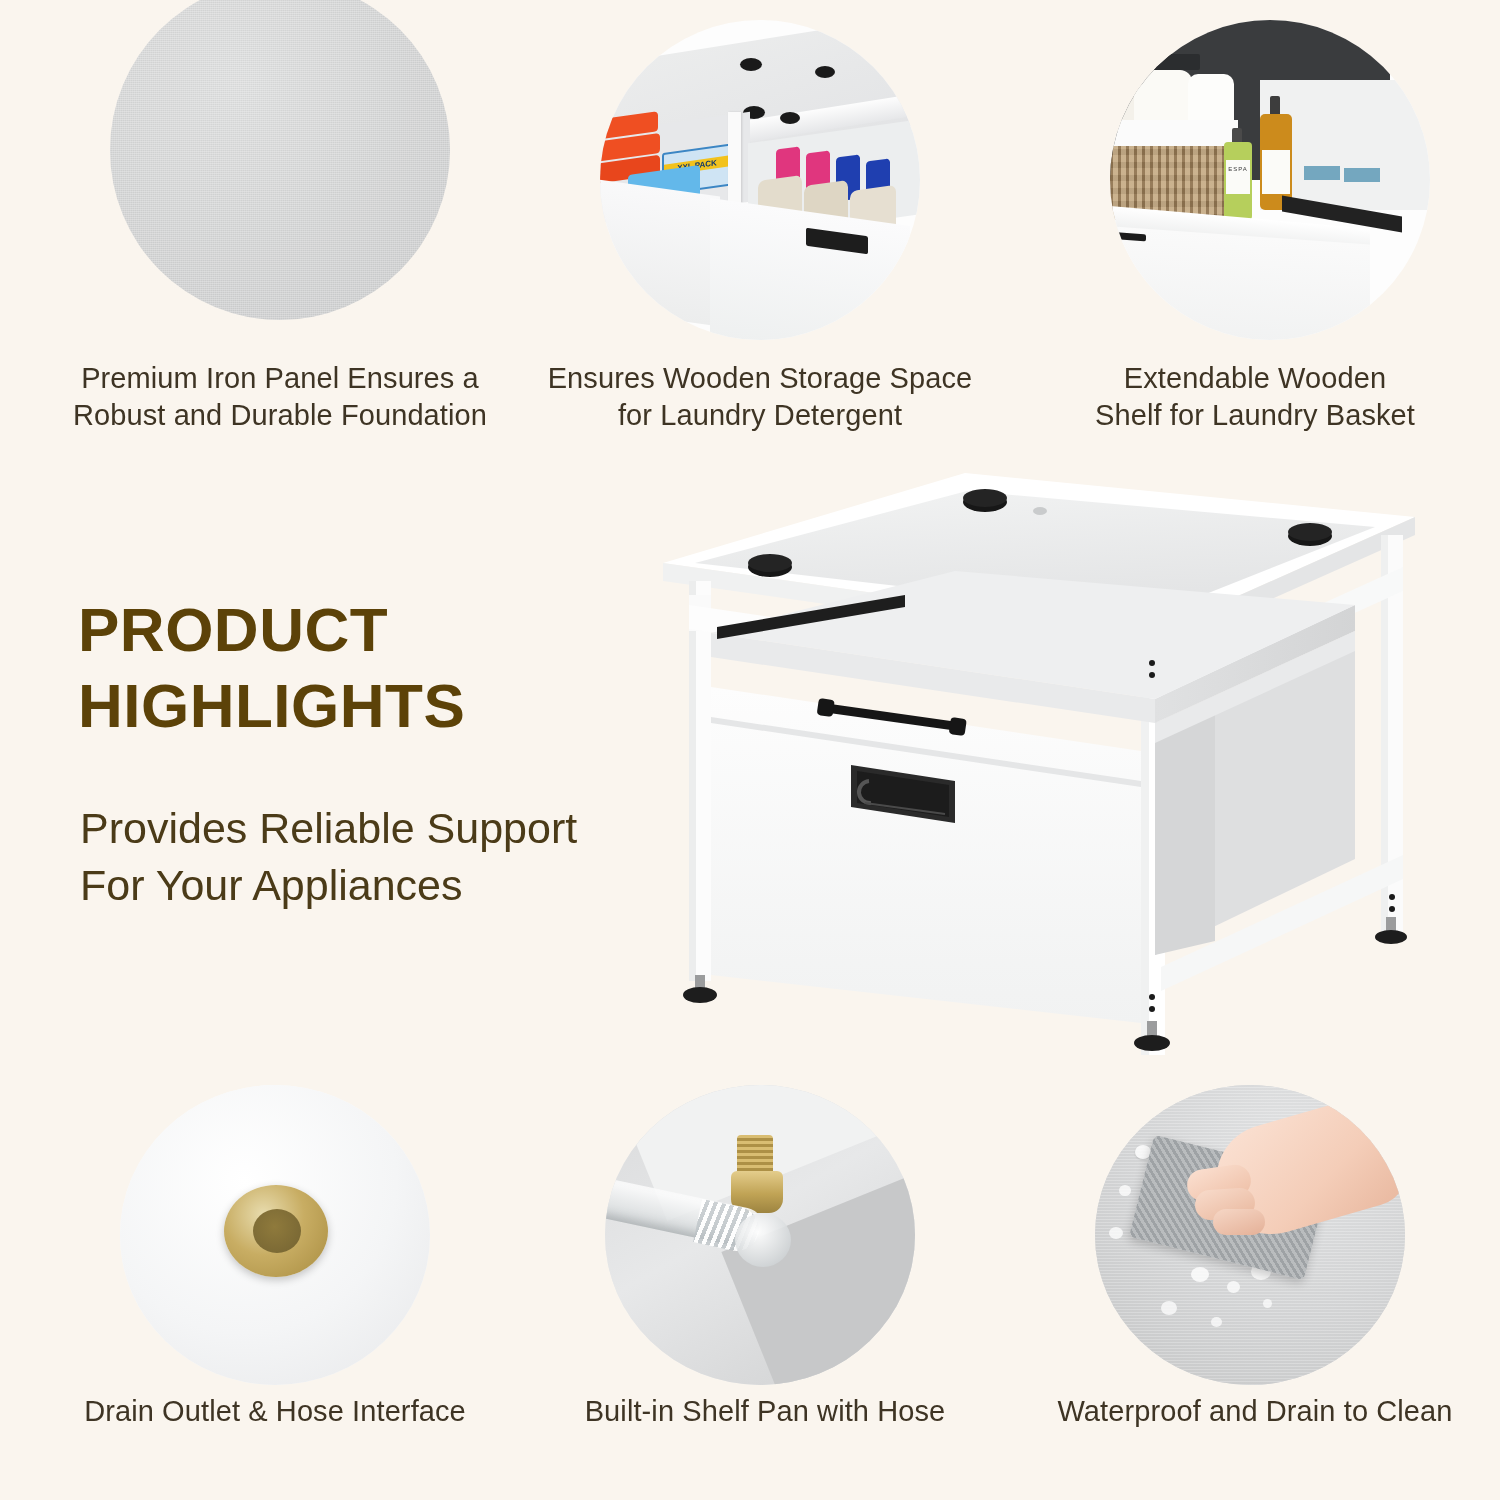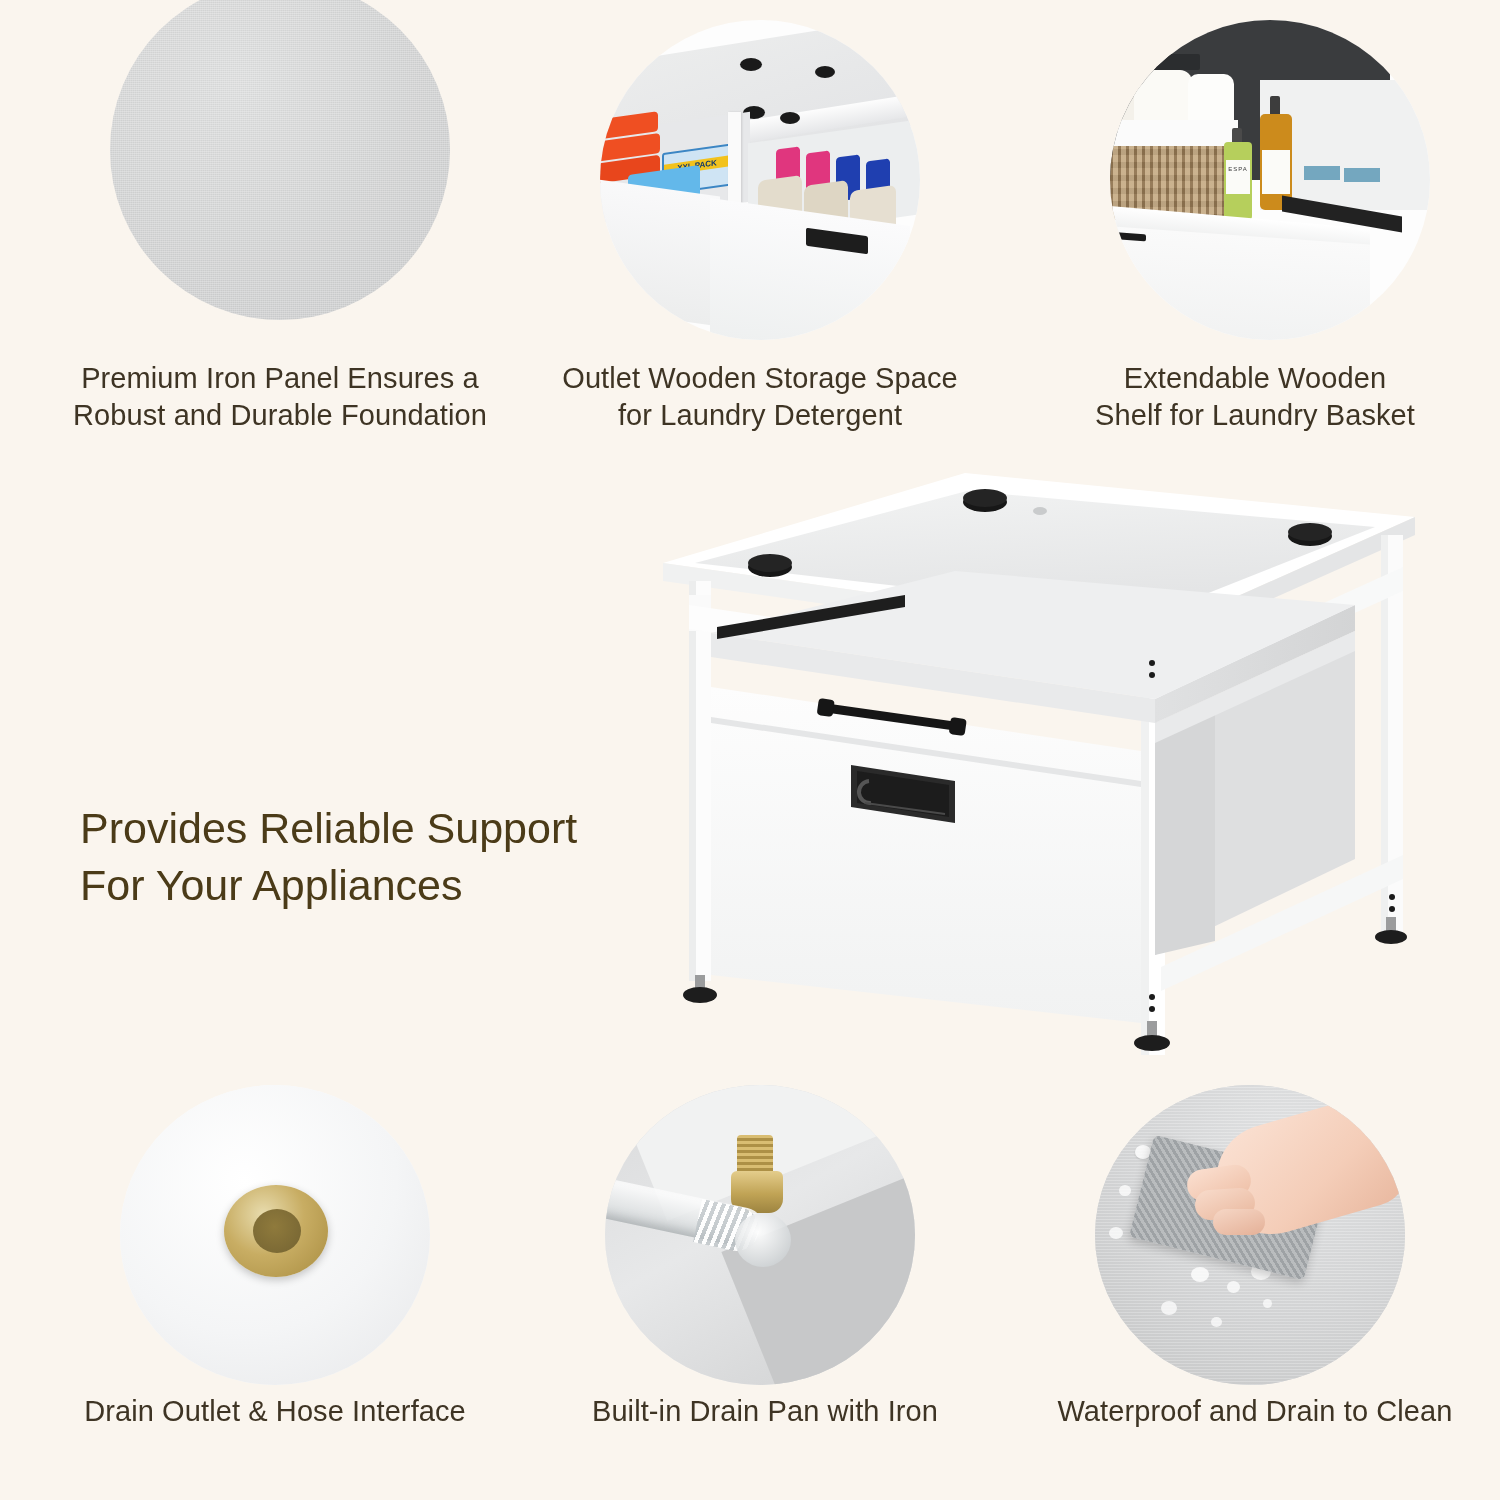--- a/index.html
+++ b/index.html
@@ -142,21 +142,21 @@
       <div style="position:absolute;left:266px;top:140px;width:24px;height:44px;background:#1f3fb0;border-radius:4px 4px 3px 3px;transform:skewY(-8deg);"></div>
 
       <div style="position:absolute;left:158px;top:158px;width:44px;height:48px;background:#e3dccc;border-radius:7px;transform:skewY(-8deg);"></div>
       <div style="position:absolute;left:204px;top:163px;width:44px;height:48px;background:#ded6c4;border-radius:7px;transform:skewY(-8deg);"></div>
       <div style="position:absolute;left:250px;top:168px;width:46px;height:48px;background:#e6dfd1;border-radius:7px;transform:skewY(-8deg);"></div>
 
       <div class="dr-panel" style="left:110px;top:192px;width:200px;height:140px;
            background:linear-gradient(180deg,#fbfbfc,#eef0f0);transform:skewY(8deg);"></div>
       <div style="position:absolute;left:206px;top:212px;width:62px;height:18px;background:#1d1d1d;border-radius:2px;transform:skewY(8deg);"></div>
     </div>
-    <div class="caption" style="left:510px;top:360px;width:500px;">Outlet Wooden Storage Space
+    <div class="caption" style="left:510px;top:360px;width:500px;">Ensures Wooden Storage Space
 for Laundry Detergent</div>
   </div>
 
   <div class="feature">
     <div class="circle" id="c3">
 
       <div style="position:absolute;left:-20px;top:-10px;width:300px;height:170px;background:#3a3c3e;"></div>
       <div style="position:absolute;left:20px;top:34px;width:70px;height:16px;background:#2b2d2f;border-radius:2px;"></div>
 
       <div style="position:absolute;left:150px;top:60px;width:200px;height:130px;background:#f0f1f1;"></div>
@@ -187,20 +187,22 @@
       <div style="position:absolute;left:172px;top:186px;width:120px;height:16px;background:#222;transform:skewY(10deg);"></div>
 
       <div style="position:absolute;left:-40px;top:214px;width:300px;height:120px;
            background:linear-gradient(180deg,#fafafa,#f0f1f1);transform:skewY(4deg);"></div>
       <div style="position:absolute;left:-30px;top:212px;width:66px;height:7px;background:#1b1b1b;border-radius:2px;transform:skewY(4deg);"></div>
     </div>
     <div class="caption" style="left:1030px;top:360px;width:450px;">Extendable Wooden
 Shelf for Laundry Basket</div>
   </div>
 
+  <div class="headline" style="color: rgb(92, 66, 8);">PRODUCT
+HIGHLIGHTS</div>
   <div class="subhead" style="color: rgb(75, 59, 24);">Provides Reliable Support
 For Your Appliances</div>
 
   <div id="product">
     <svg viewBox="0 0 780 600" width="780" height="600">
       <defs>
         <linearGradient id="gTop" x1="0" y1="0" x2="0.3" y2="1">
           <stop offset="0%" stop-color="#f2f3f3"></stop>
             <stop offset="100%" stop-color="#e3e4e5"></stop>
         </linearGradient>
@@ -323,21 +325,21 @@
 
       <div style="position:absolute;left:-20px;top:108px;width:180px;height:40px;border-radius:20px;
            background:linear-gradient(180deg,rgba(255,255,255,.9),rgba(205,210,212,.75));
            box-shadow:inset 0 -5px 9px rgba(120,125,128,.35);transform:rotate(12deg);"></div>
       <div style="position:absolute;left:92px;top:120px;width:62px;height:44px;border-radius:0 22px 22px 0;
            background:repeating-linear-gradient(100deg,rgba(255,255,255,.95) 0 4px,rgba(185,192,196,.7) 4px 8px);
            transform:rotate(12deg);"></div>
       <div style="position:absolute;left:130px;top:128px;width:56px;height:54px;border-radius:50%;
            background:radial-gradient(circle at 40% 35%,rgba(255,255,255,.95),rgba(190,196,199,.8));"></div>
     </div>
-    <div class="caption" style="left:520px;top:1393px;width:490px;">Built-in Drain Pan with Iron</div>
+    <div class="caption" style="left:520px;top:1393px;width:490px;">Built-in Shelf Pan with Hose</div>
   </div>
 
   <div class="feature">
     <div class="circle" id="c6">
       <div style="position:absolute;inset:0;
            background:radial-gradient(circle at 62% 22%,#e4e5e6 0%,#d6d7d8 55%,#c9caca 100%);"></div>
       <div style="position:absolute;inset:0;
            background-image:repeating-linear-gradient(0deg,rgba(255,255,255,.18) 0 1px,rgba(0,0,0,.02) 1px 3px);"></div>
 
       <div style="position:absolute;left:40px;top:60px;width:16px;height:14px;border-radius:50%;background:rgba(255,255,255,.8);box-shadow:0 1px 2px rgba(0,0,0,.12);"></div>

